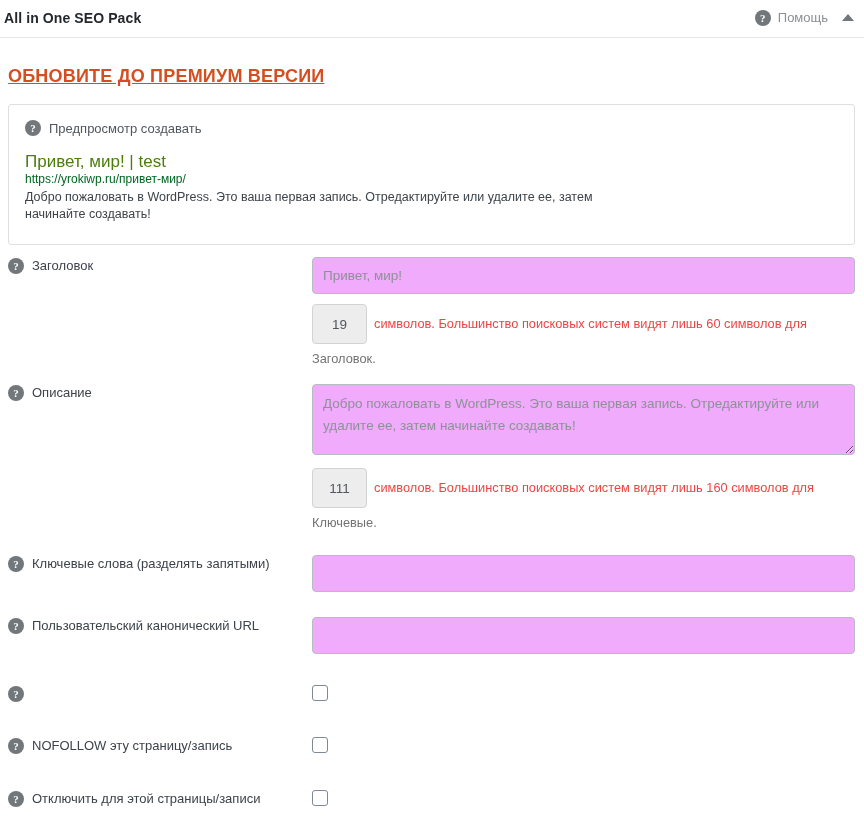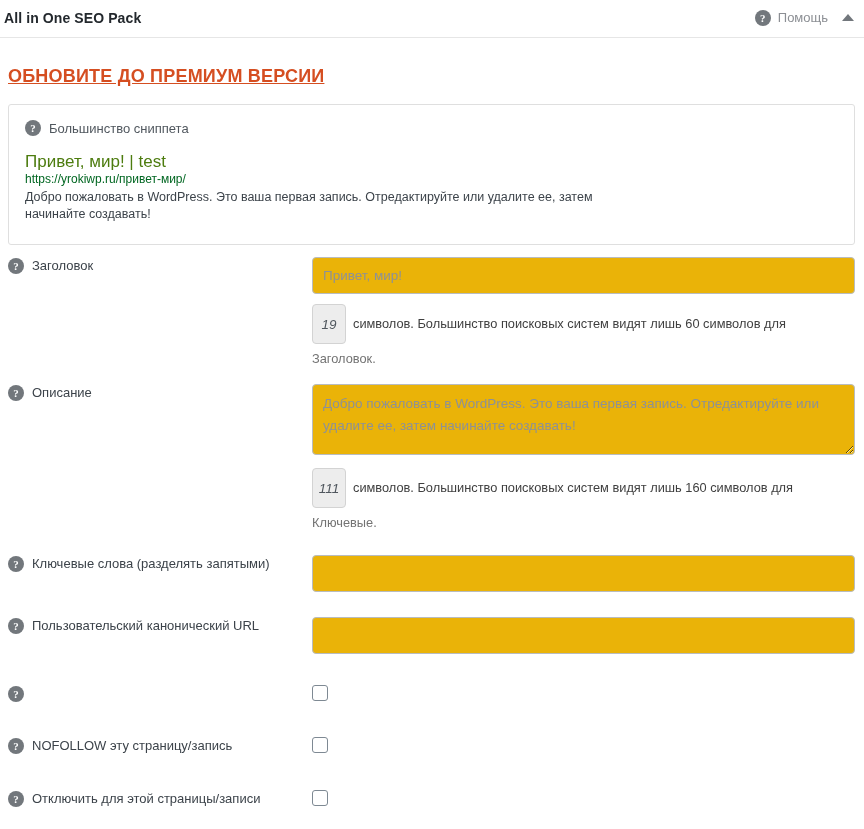--- a/index.html
+++ b/index.html
@@ -152,21 +152,21 @@
     flex: 1;
     padding-right: 9px;
     box-sizing: border-box;
   }
 
   input.txt, textarea.txt {
     width: 100%;
     box-sizing: border-box;
     border: 1px solid #b8bcc0;
     border-radius: 4px;
-    background: #eab308;
+    background: #f0abfc;
     font-family: "Liberation Sans", sans-serif;
     font-size: 13.5px;
     color: #32373c;
     padding: 8px 10px;
     outline: none;
   }
   input.txt::placeholder, textarea.txt::placeholder {
     color: #8d9196;
   }
   input.txt { height: 37px; }
@@ -178,37 +178,36 @@
   }
 
   .counter-line {
     display: flex;
     align-items: flex-start;
     margin-top: 10px;
     flex-wrap: wrap;
     gap: 0;
   }
   .counter-box {
-    width: 34px;
+    width: 55px;
     height: 40px;
     border: 1px solid #d3d3d3;
     border-radius: 4px;
     background: #ededed;
     color: #50575e;
     font-size: 13.5px;
     display: flex;
     align-items: center;
     justify-content: center;
     box-sizing: border-box;
     flex: 0 0 auto;
-    font-style: italic;
   }
   .counter-text {
     margin-left: 7px;
-    color: #404040;
+    color: #ef4444;
     font-size: 12.8px;
     line-height: 18px;
     max-width: 492px;
     padding-top: 11px;
   }
   .counter-tail {
     width: 100%;
     color: #737373;
     font-size: 12.8px;
     line-height: 18px;
@@ -240,21 +239,21 @@
   </div>
 </div>
 
 <div class="premium-row">
   <a class="premium-link">ОБНОВИТЕ ДО ПРЕМИУМ ВЕРСИИ</a>
 </div>
 
 <div class="snippet-box">
   <div class="snippet-head">
     <span class="help-circle">?</span>
-    <span>Большинство сниппета</span>
+    <span>Предпросмотр создавать</span>
   </div>
   <div class="snippet-title">Привет, мир! | test</div>
   <div class="snippet-url">https://yrokiwp.ru/привет-мир/</div>
   <div class="snippet-desc">Добро пожаловать в WordPress. Это ваша первая запись. Отредактируйте или удалите ее, затем начинайте создавать!</div>
 </div>
 
 <div class="form-table">
 
   <div class="form-row" style="margin-top:10px;">
     <div class="row-label">

